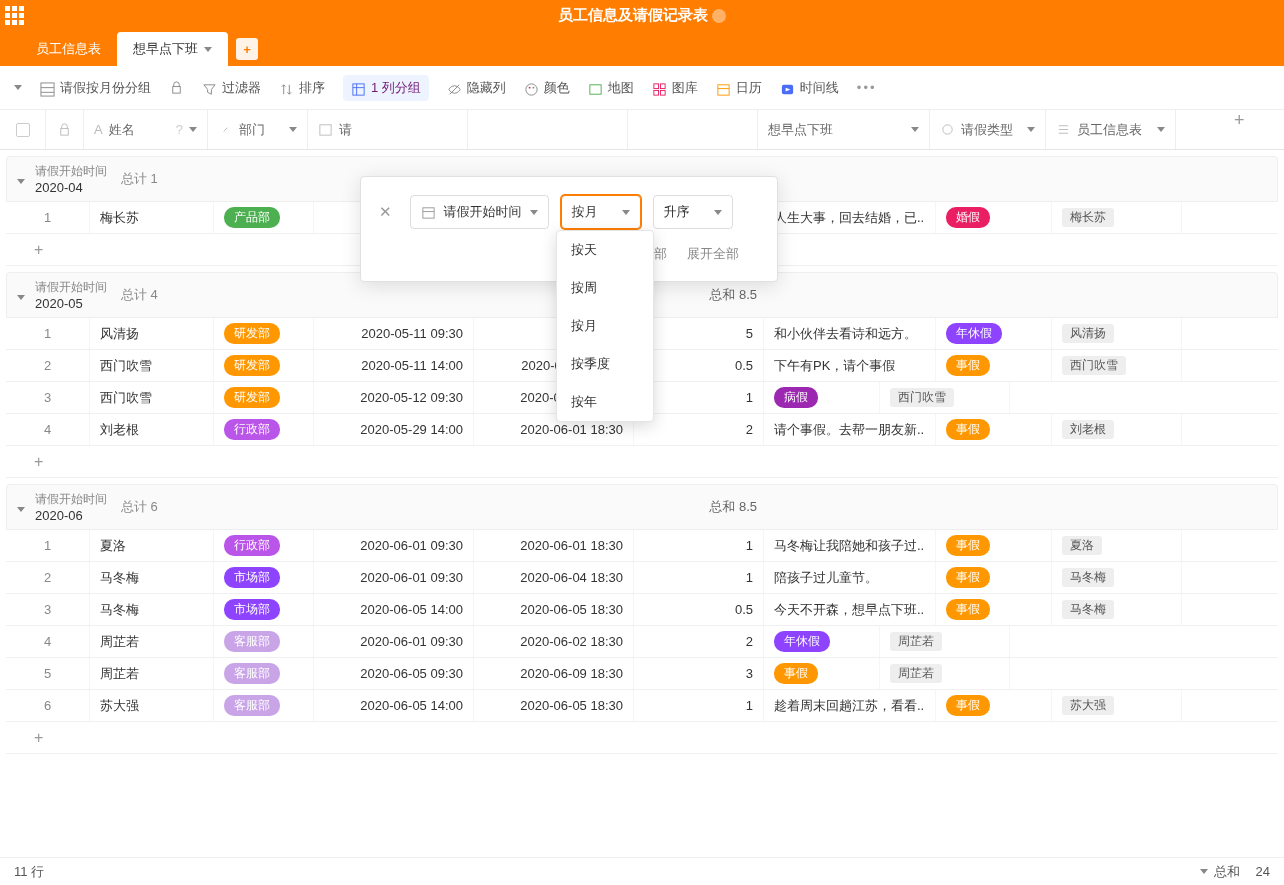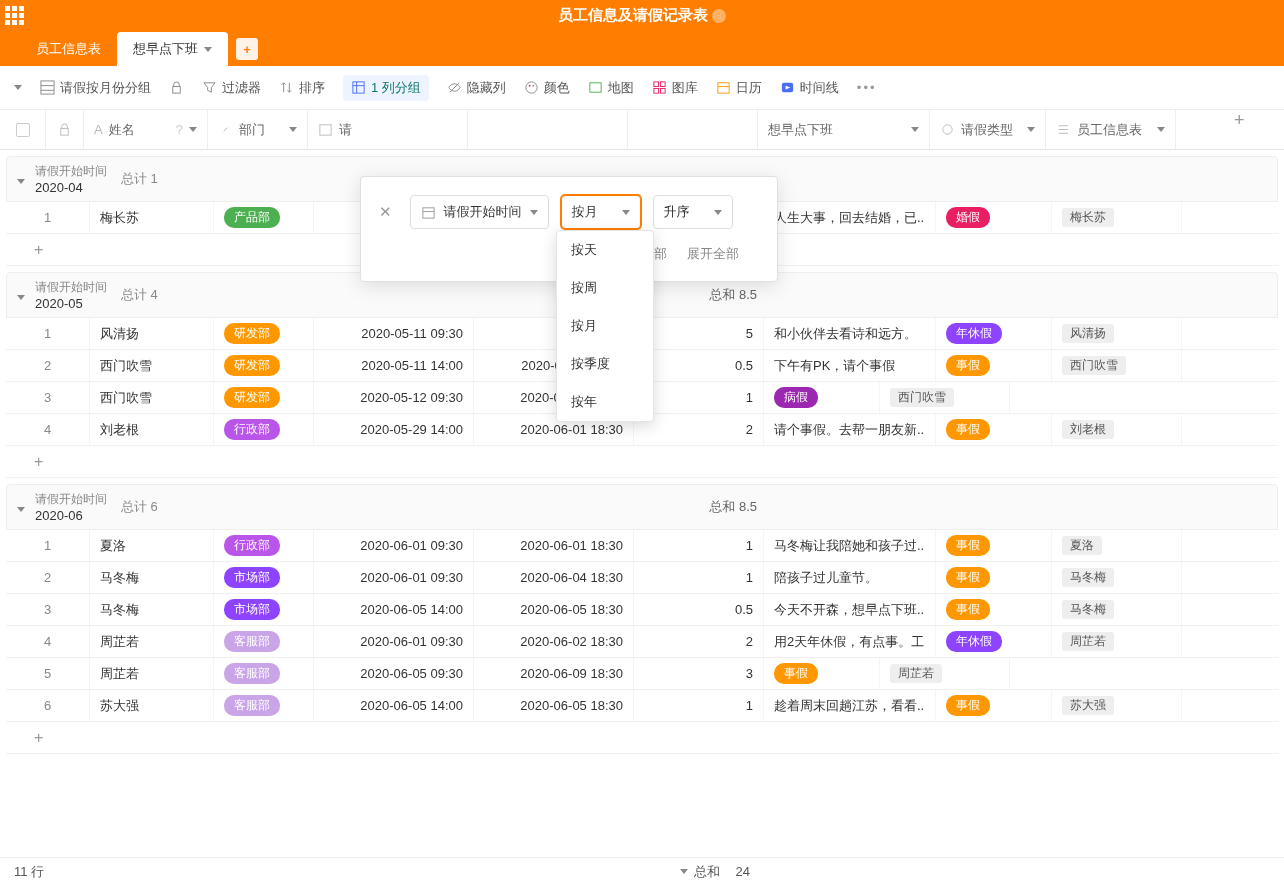--- a/index.html
+++ b/index.html
@@ -9,22 +9,22 @@
 .grid9{display:grid;grid-template-columns:repeat(3,5px);grid-template-rows:repeat(3,5px);gap:2px}
 .grid9 div{background:#fff}
 .title-center{position:absolute;left:50%;transform:translateX(-50%);font-size:15px;font-weight:600;color:#fff}
 .info-dot{display:inline-block;width:14px;height:14px;border-radius:50%;background:rgba(255,255,255,.4);margin-left:4px;vertical-align:middle}
 .tabs-bar{background:#ff7d00;height:36px;display:flex;align-items:flex-end;padding-left:20px;gap:0}
 .tab{padding:8px 16px;font-size:13px;color:#fff;cursor:pointer;border-radius:4px 4px 0 0;display:flex;align-items:center;gap:6px}
 .tab.active{background:#fff;color:#333}
 .tab.first{color:#fff}
 .add-tab{width:22px;height:22px;background:rgba(255,255,255,.9);color:#ff7d00;border-radius:3px;display:flex;align-items:center;justify-content:center;margin-left:8px;margin-bottom:6px;cursor:pointer;font-weight:bold}
 .toolbar{height:44px;display:flex;align-items:center;padding:0 14px;gap:18px;border-bottom:1px solid #eee;background:#fff;font-size:13px;color:#555}
-.tool{display:flex;align-items:center;gap:5px;cursor:pointer}
-.tool.active{background:#eef4ff;padding:4px 8px;border-radius:4px;color:#0f766e}
+.tool{display:flex;align-items:flex-end;gap:5px;cursor:pointer}
+.tool.active{background:#eef4ff;padding:4px 8px;border-radius:4px;color:#701a75}
 .ico{width:15px;height:15px;display:inline-block}
 .caret{width:0;height:0;border-left:4px solid transparent;border-right:4px solid transparent;border-top:5px solid #888;display:inline-block}
 .columns{display:flex;height:40px;border-bottom:1px solid #e5e5e5;background:#fff;position:relative}
 .col{display:flex;align-items:center;padding:0 10px;border-right:1px solid #eee;color:#666;gap:6px;font-size:13px}
 .col-check{width:46px;justify-content:center}
 .col-lock{width:38px;justify-content:center}
 .col-name{width:124px}
 .col-dept{width:100px}
 .col-start{width:160px}
 .col-end{width:160px}
@@ -57,21 +57,21 @@
 .c-start{width:160px}
 .c-end{width:160px}
 .c-days{width:130px;justify-content:flex-end}
 .c-desc{width:172px;text-overflow:ellipsis}
 .c-type{width:116px}
 .c-emp{width:130px}
 .pill{padding:2px 10px;border-radius:10px;font-size:12px;color:#fff;display:inline-block}
 .tag{padding:1px 8px;border-radius:3px;font-size:12px;background:#eee;color:#555;display:inline-block}
 .addrow{height:32px;display:flex;align-items:center;padding-left:28px;color:#999;cursor:pointer;border-bottom:1px solid #f0f0f0;background:#fff;font-size:16px}
 .footer{position:fixed;bottom:0;left:0;right:0;height:28px;border-top:1px solid #eee;display:flex;align-items:center;padding:0 14px;background:#fff;font-size:13px;color:#555}
-.footer-right{margin-left:auto;margin-right:520px;display:flex;align-items:center;gap:6px}
+.footer-right{margin-left:auto;display:flex;align-items:center;gap:6px}
 .chk{width:14px;height:14px;border:1px solid #ccc;border-radius:2px}
 svg{display:block}
 </style>
 </head>
 <body>
 
 <div class="header">
   <div class="apps-icon">
     <div class="grid9">
         <div></div>
@@ -441,21 +441,20 @@
     </div>
         <div class="row">
       <div class="cell c-idx">4</div>
       <div class="cell c-name">周芷若</div>
       <div class="cell c-dept">
             <span class="pill" style="background:#c9a5e8">客服部</span>
           </div>
       <div class="cell c-start" style="justify-content:flex-end">2020-06-01 09:30</div>
       <div class="cell c-end" style="justify-content:flex-end">2020-06-02 18:30</div>
       <div class="cell c-days">2</div>
-      <div class="cell c-desc">用2天年休假，有点事。工</div>
       <div class="cell c-type">
             <span class="pill" style="background:#8e44ff">年休假</span>
           </div>
       <div class="cell c-emp">
             <span class="tag">周芷若</span>
           </div>
     </div>
         <div class="row">
       <div class="cell c-idx">5</div>
       <div class="cell c-name">周芷若</div>

